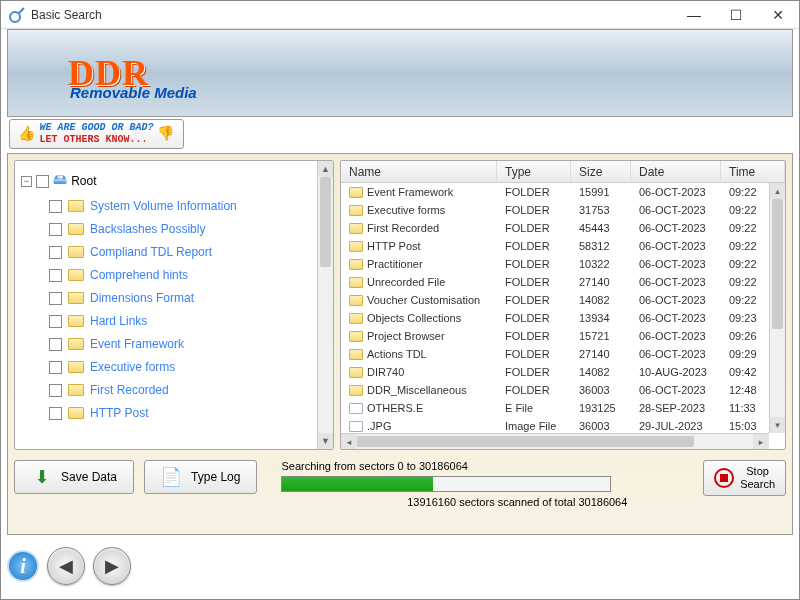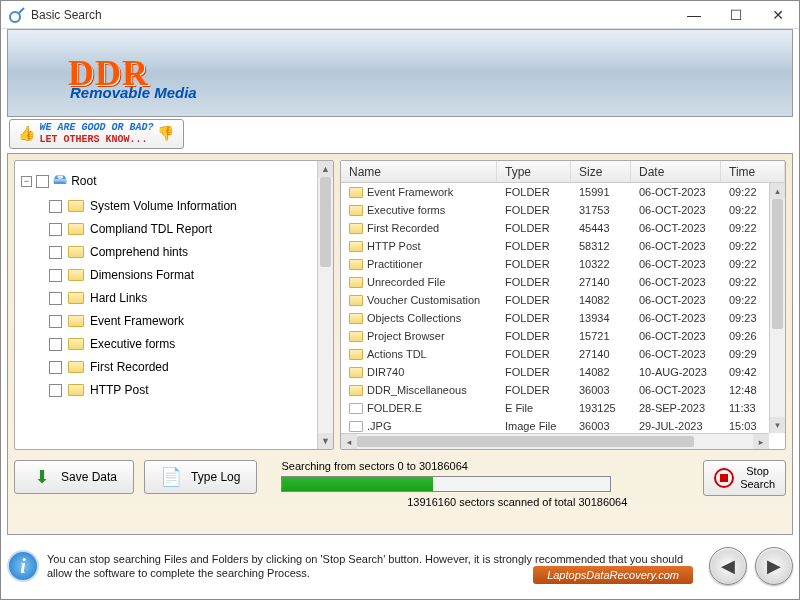--- a/index.html
+++ b/index.html
@@ -29,21 +29,21 @@
 
 .tree-panel { width: 320px; background: #fff; border: 1px solid #aaa; border-radius: 2px; display: flex; flex-direction: column; }
 .tree-body { flex: 1; overflow: hidden; padding: 6px 4px; position: relative; }
 .tree-root { display: flex; align-items: center; gap: 4px; padding: 2px; }
 .tree-root .exp { width: 11px; height: 11px; border: 1px solid #888; background: #fff; font-size: 9px; line-height: 9px; text-align: center; color: #555; }
 .tree-root .dicon { color: #5599dd; font-size: 14px; }
 .tree-root .label { font-size: 12px; }
 .tree-child { display: flex; align-items: center; gap: 6px; padding: 4px 2px 4px 30px; border-bottom: 1px dotted transparent; }
 .tree-child .cb { width: 13px; height: 13px; border: 1px solid #888; background: #fff; }
 .tree-child .ficon { width: 16px; height: 12px; background: linear-gradient(#fff0b8,#f5d878); border: 1px solid #d4b040; border-radius: 1px; position: relative; }
-.tree-child .label { font-size: 12px; color: #000000; }
+.tree-child .label { font-size: 12px; color: #3b82f6; }
 .tree-scroll { position: absolute; right: 0; top: 0; bottom: 0; width: 16px; background: #f0f0f0; border-left: 1px solid #ccc; }
 .tree-scroll .up, .tree-scroll .dn { height: 16px; background: #e4e4e4; text-align: center; font-size: 9px; color: #666; line-height: 16px; }
 .tree-scroll .thumb { position: absolute; top: 16px; left: 2px; right: 2px; height: 90px; background: #ccc; border-radius: 2px; }
 
 .list-panel { flex: 1; background: #fff; border: 1px solid #aaa; border-radius: 2px; display: flex; flex-direction: column; position: relative; }
 .list-header { display: flex; background: linear-gradient(#fafafa,#eaeaea); border-bottom: 1px solid #ccc; font-size: 12px; height: 22px; }
 .list-header .col { padding: 4px 8px; border-right: 1px solid #ddd; color: #333; }
 .col-name { width: 156px; }
 .col-type { width: 74px; }
 .col-size { width: 60px; }
@@ -134,20 +134,25 @@
           </div>
           <div id="tree-items">
               <div class="tree-child">
                 <span class="cb"></span>
                 <span class="ficon"></span>
                 <span class="label">System Volume Information</span>
               </div>
               <div class="tree-child">
                 <span class="cb"></span>
                 <span class="ficon"></span>
+                <span class="label">Backslashes Possibly</span>
+              </div>
+              <div class="tree-child">
+                <span class="cb"></span>
+                <span class="ficon"></span>
                 <span class="label">Compliand TDL Report</span>
               </div>
               <div class="tree-child">
                 <span class="cb"></span>
                 <span class="ficon"></span>
                 <span class="label">Comprehend hints</span>
               </div>
               <div class="tree-child">
                 <span class="cb"></span>
                 <span class="ficon"></span>
@@ -312,21 +317,21 @@
                 <span>DDR_Miscellaneous</span>
               </div>
               <div class="cell ctype">FOLDER</div>
               <div class="cell csize">36003</div>
               <div class="cell cdate">06-OCT-2023</div>
               <div class="cell ctime">12:48</div>
             </div>
             <div class="list-row">
               <div class="cell cname">
                 <span class="fico file"></span>
-                <span>FOLDER.E</span>
+                <span>OTHERS.E</span>
               </div>
               <div class="cell ctype">E File</div>
               <div class="cell csize">193125</div>
               <div class="cell cdate">28-SEP-2023</div>
               <div class="cell ctime">11:33</div>
             </div>
             <div class="list-row">
               <div class="cell cname">
                 <span class="fico file"></span>
                 <span>.JPG</span>
@@ -374,21 +379,17 @@
         <span class="sicon">
             <span class="sq"></span>
           </span>
         <span id="stop-label">Stop<br>Search</span>
       </div>
     </div>
   </div>
 
   <div class="footer">
     <div class="info-icon">i</div>
-    <div class="info-text">
-      <span>You can stop searching Files and Folders by clicking on 'Stop Search' button. However, it is strongly recommended that you should allow the software to complete the searching Process.</span>
-      <span class="brand">LaptopsDataRecovery.com</span>
-    </div>
     <div class="nav-btn">◀</div>
     <div class="nav-btn">▶</div>
   </div>
 
 </div>
 
 </body></html>

